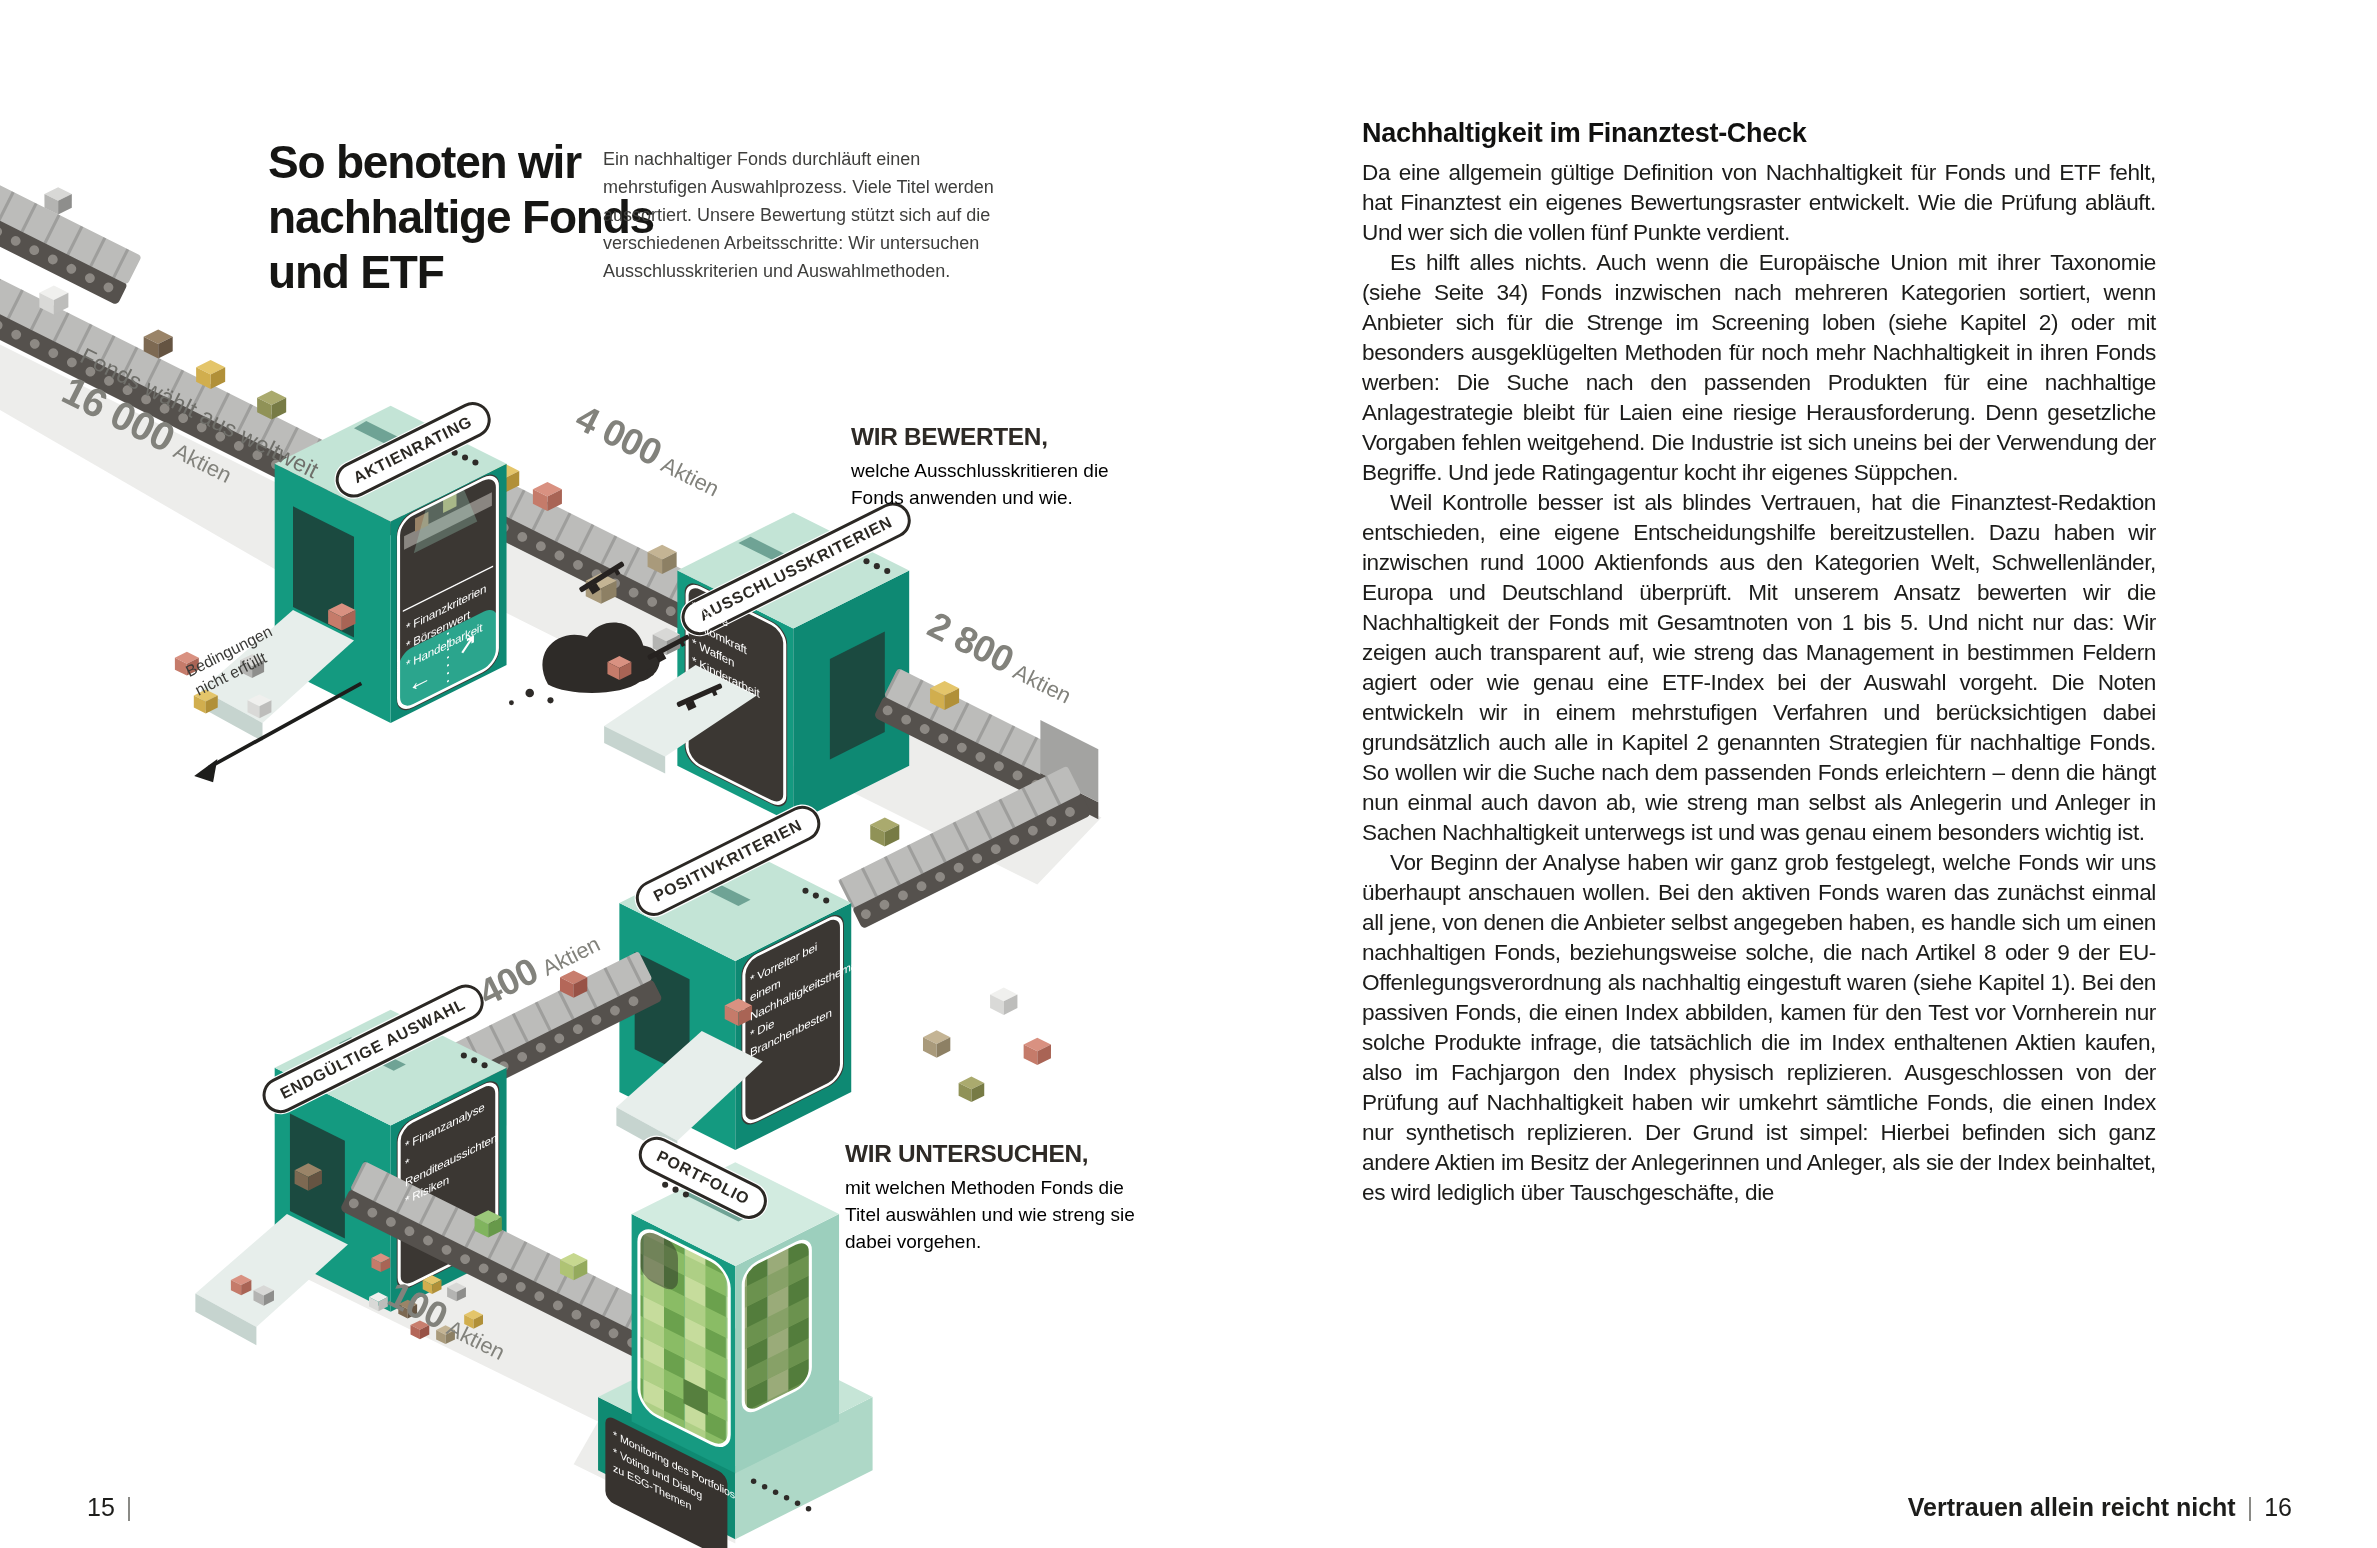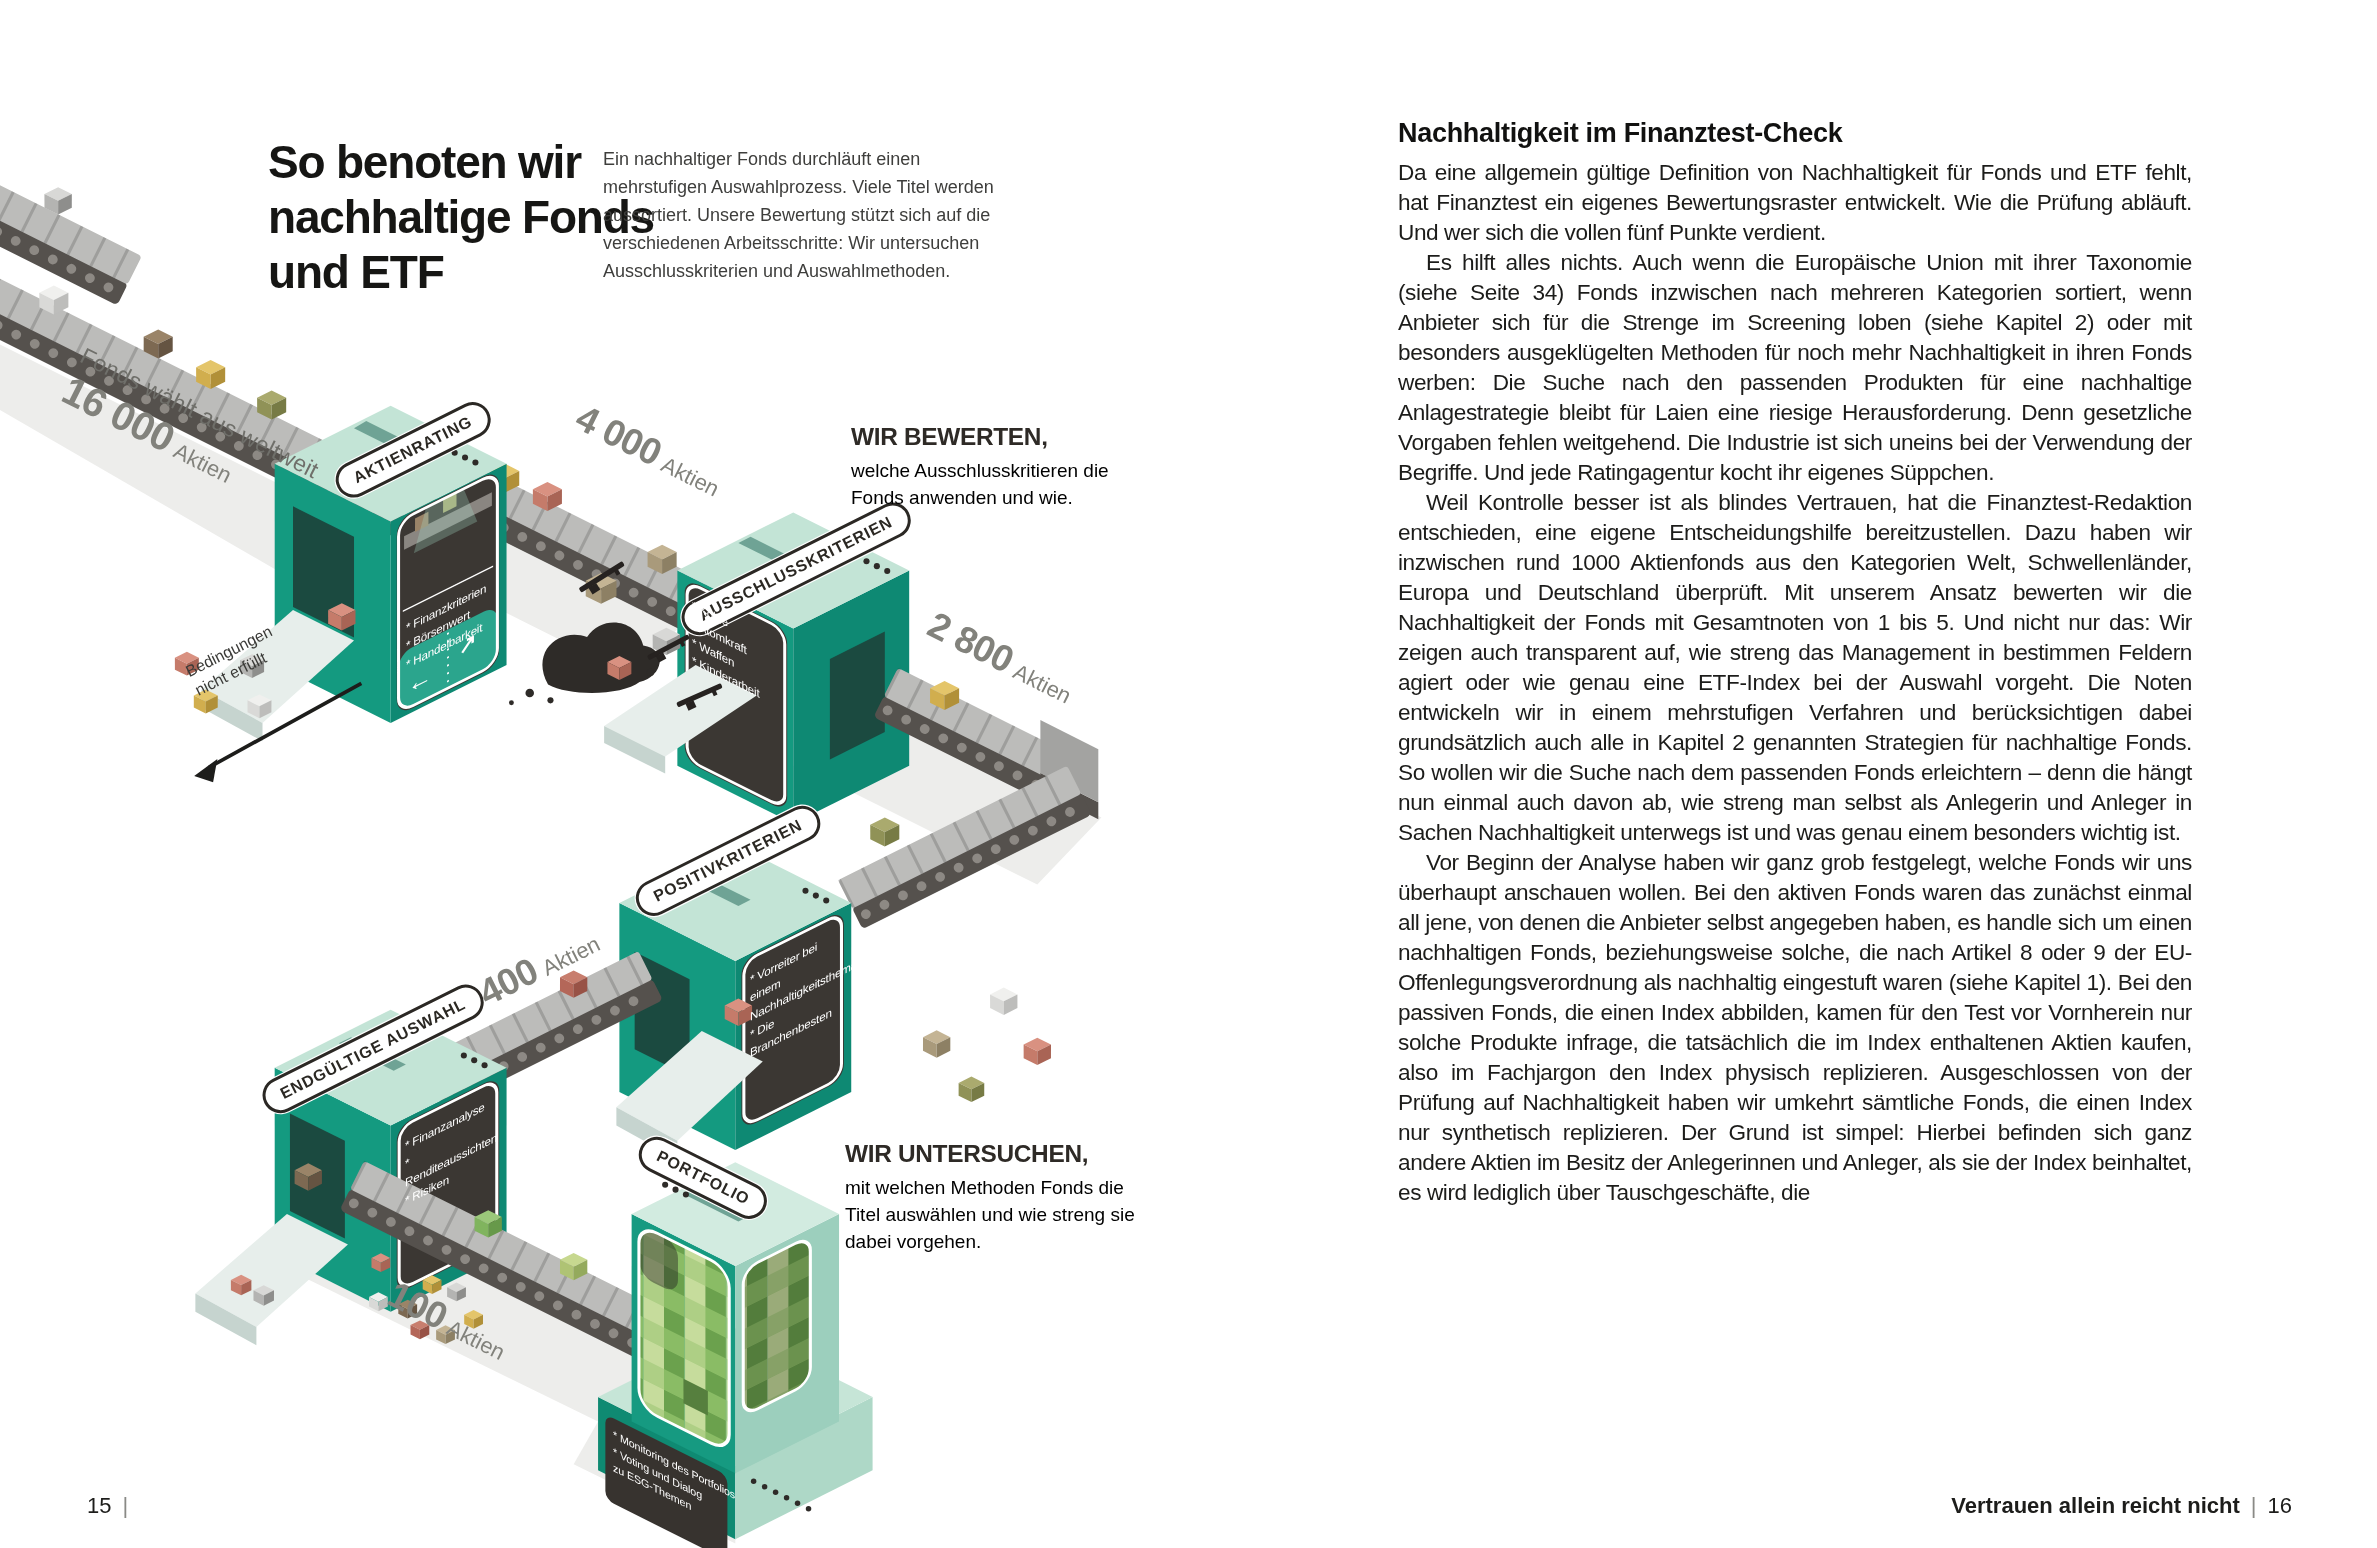--- a/index.html
+++ b/index.html
@@ -5,27 +5,27 @@
   html,body{margin:0;padding:0;background:#ffffff;}
   body{width:2377px;height:1549px;position:relative;font-family:"Liberation Sans",sans-serif;color:#1a1a18;overflow:hidden;}
   #page{position:absolute;inset:0;background:#fff;}
   svg text{font-family:"Liberation Sans",sans-serif;}
 
   
   .l-title{position:absolute;left:221px;top:104px;width:390px;font-size:46px;line-height:55px;font-weight:700;letter-spacing:-1.2px;color:#161614;margin-left:47px;}
   .l-intro{position:absolute;left:603px;top:127px;width:421px;font-size:18px;line-height:28px;color:#3e3e3c;}
 
   
-  .article{position:absolute;left:1398px;top:117px;width:794px;}
+  .article{position:absolute;left:1362px;top:117px;width:794px;}
   .article h2{margin:0 0 8.5px 0;font-size:27px;line-height:32px;font-weight:700;letter-spacing:-0.3px;color:#111110;}
   .article p{margin:0;font-size:22.6px;line-height:30px;text-align:justify;letter-spacing:-0.4px;color:#1c1c1a;}
   .article p.ind{text-indent:28px;}
 
   
-  .foot{position:absolute;top:1493px;font-size:22px;color:#1d1d1b;display:flex;align-items:center;gap:11px;}
+  .foot{position:absolute;top:1493px;font-size:25px;color:#1d1d1b;display:flex;align-items:center;gap:11px;}
   .foot-left{left:87px;}
   .foot-right{right:85px;}
   .foot .bar{color:#8a8a86;font-weight:400;}
   .foot .bold{font-weight:700;}
 
   
   .sign{position:absolute;background:#fff;border:3.1px solid #2b2824;border-radius:18.3px;padding:6.1px 16px;font-size:16px;font-weight:700;letter-spacing:0.9px;color:#2b2823;white-space:nowrap;transform:translate(-50%,-50%) rotate(-26.57deg);box-shadow:0 0 0 1.2px #fff;}
   .sign.rot-pos{transform:translate(-50%,-50%) rotate(26.57deg);}
   .scr-txt{position:absolute;color:#fff;font-size:11.6px;line-height:18.3px;letter-spacing:-0.2px;white-space:pre-line;transform-origin:0 0;}
   .skew-neg{transform:skewY(-26.565deg);}

